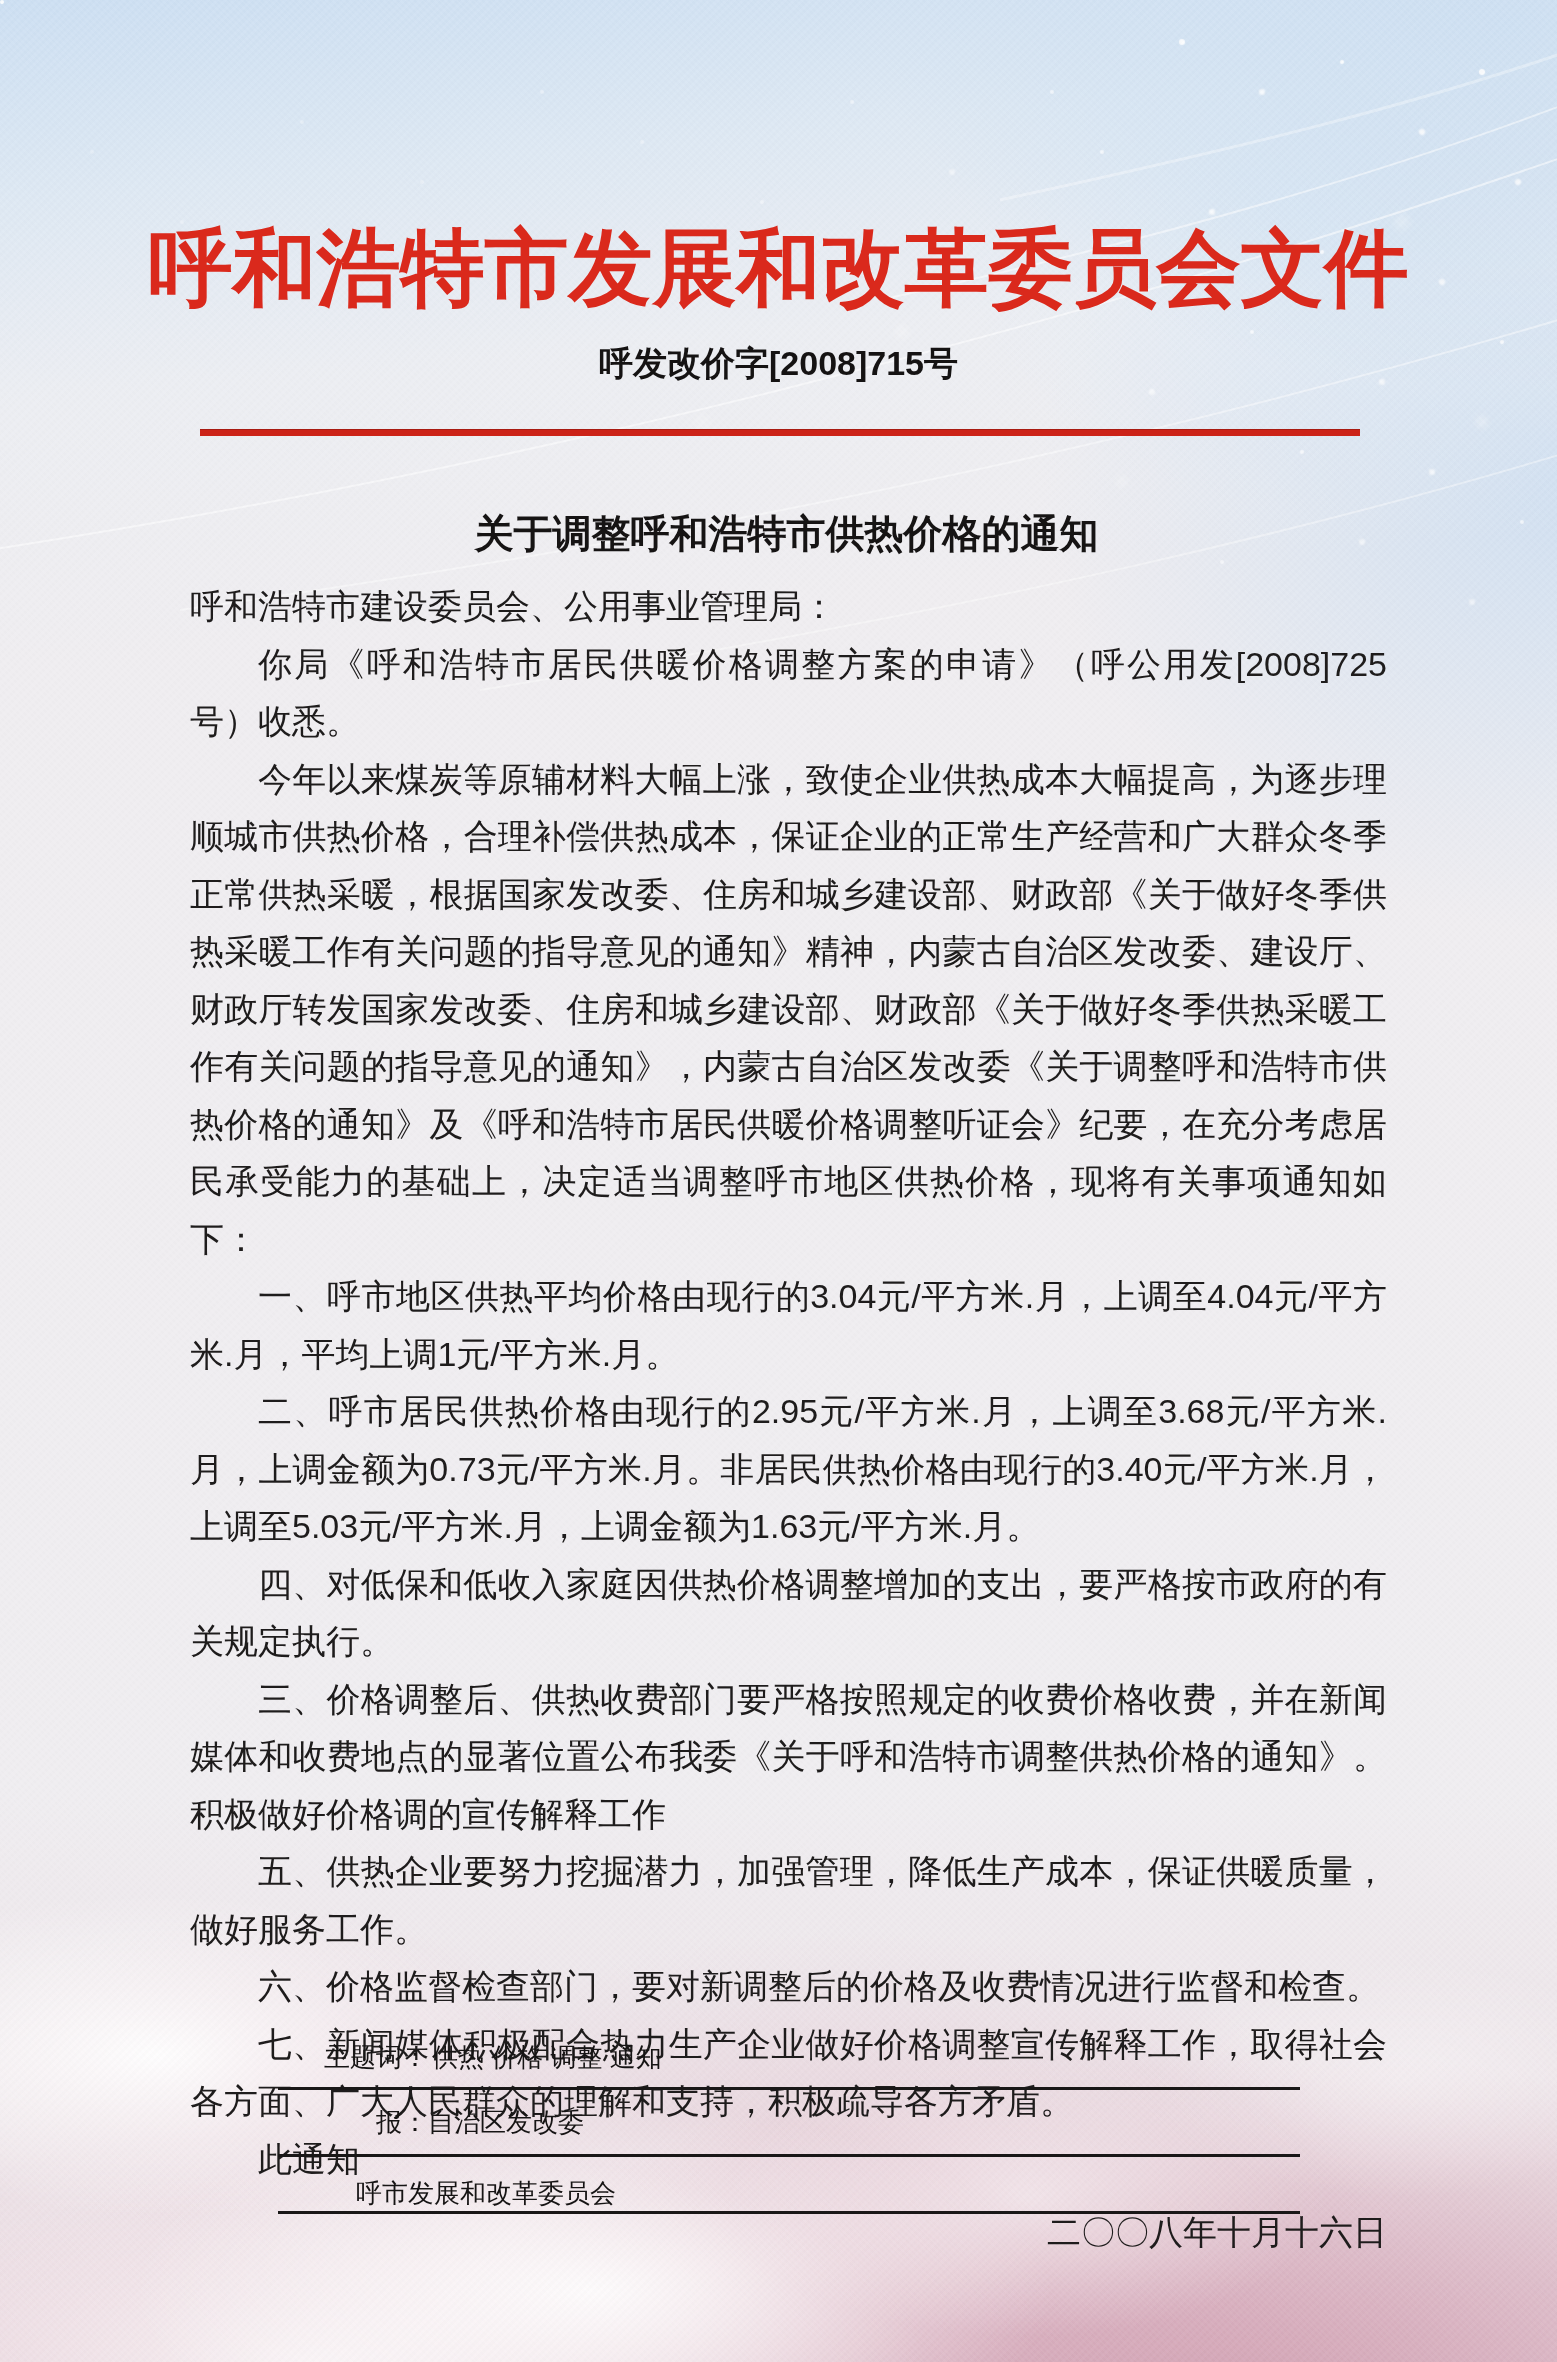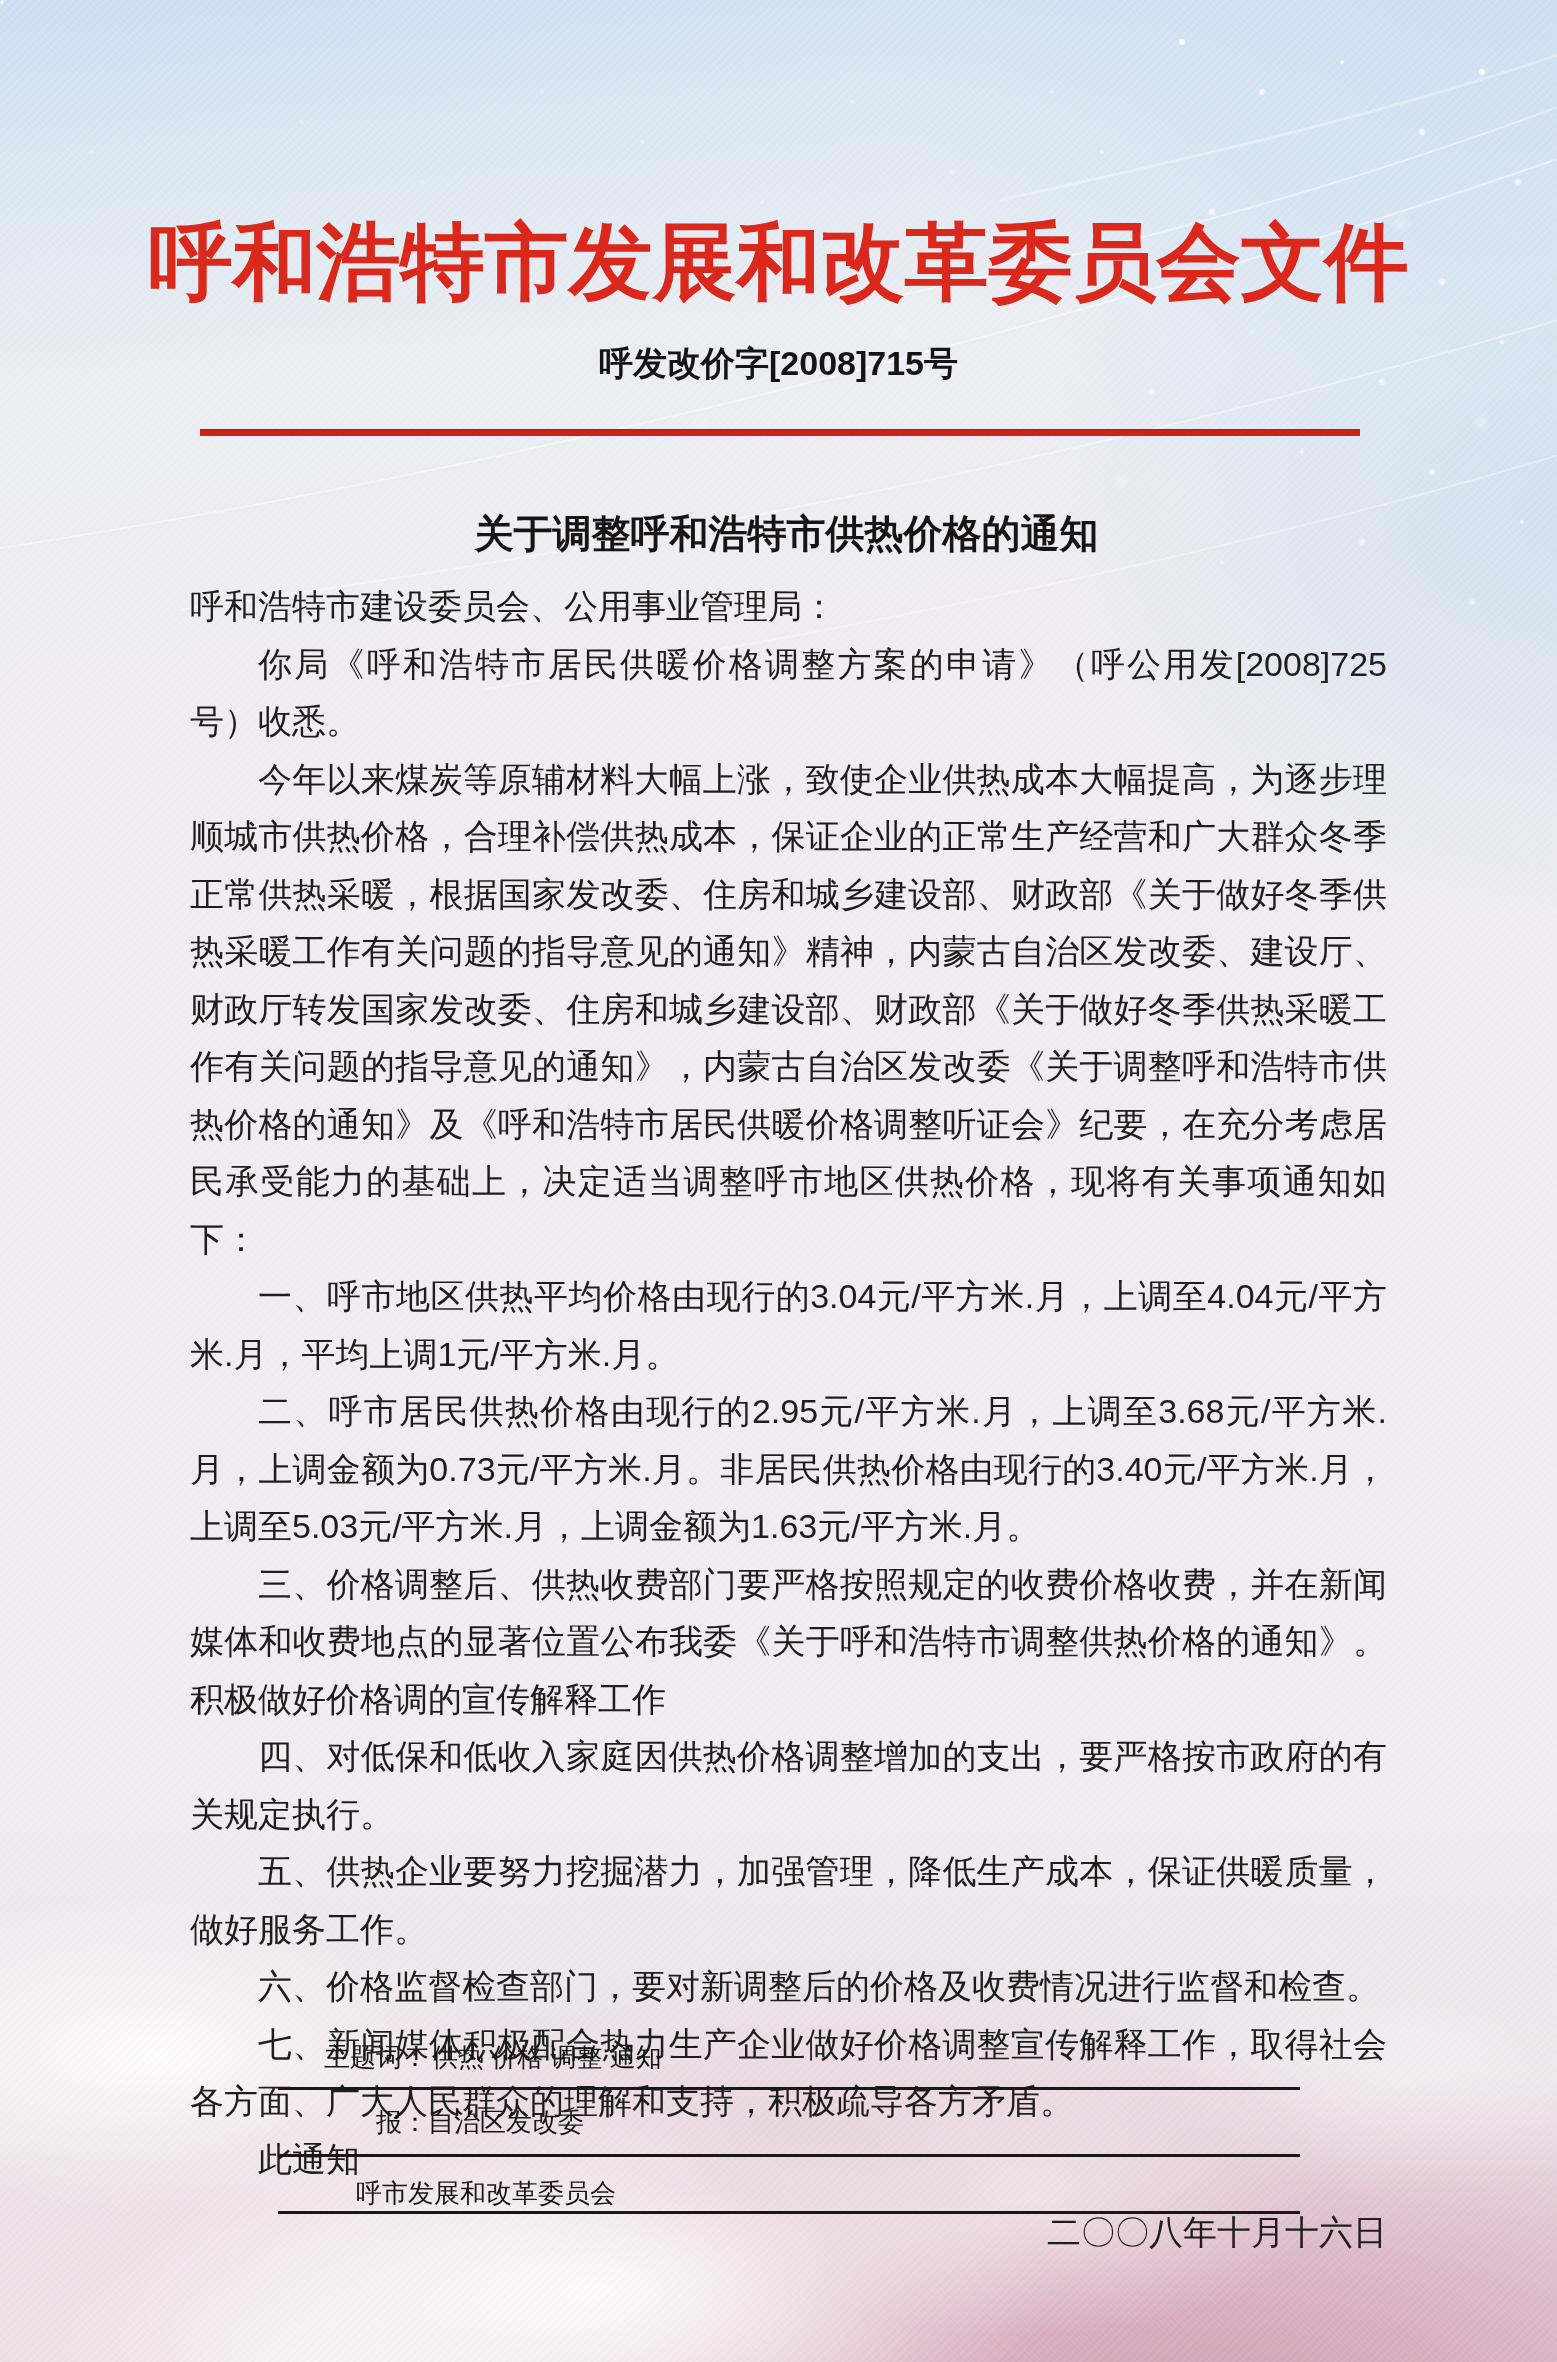--- a/index.html
+++ b/index.html
@@ -59,21 +59,21 @@
       640px 140px 1px 0 rgba(255,255,255,.4), 540px 90px 1px 0 rgba(255,255,255,.4),
       420px 180px 1px 0 rgba(255,255,255,.35), 300px 120px 1px 0 rgba(255,255,255,.35),
       180px 220px 1px 0 rgba(255,255,255,.3), 90px 150px 1px 0 rgba(255,255,255,.3),
       1120px 480px 6px 4px rgba(255,255,255,.25), 1400px 220px 8px 5px rgba(255,255,255,.3),
       900px 330px 7px 5px rgba(255,255,255,.25), 700px 420px 9px 6px rgba(255,255,255,.2),
       1480px 420px 6px 4px rgba(255,255,255,.3);
   }
   .red-title{
     position:absolute;left:0;top:222px;width:100%;
     margin:0;text-align:center;
-    font-family:Liberation Mono, monospace;
+    font-family:Liberation Serif, serif;
     font-size:84px;font-weight:bold;line-height:1.12;
     color:#da291c;letter-spacing:0;
   }
   .doc-no{
     position:absolute;left:0;top:341px;width:100%;
     text-align:center;font-size:34px;font-weight:bold;color:#151313;
   }
   .red-rule{
     position:absolute;left:200px;top:429px;width:1160px;height:6px;
     background:#cc2318;border-top:1px solid #a81b12;
@@ -129,22 +129,22 @@
   <div class="red-rule"></div>
 
   <h2 class="notice-title">关于调整呼和浩特市供热价格的通知</h2>
 
   <div class="body-text">
     <p class="salutation">呼和浩特市建设委员会、公用事业管理局：</p>
     <p>你局《呼和浩特市居民供暖价格调整方案的申请》（呼公用发[2008]725号）收悉。</p>
     <p>今年以来煤炭等原辅材料大幅上涨，致使企业供热成本大幅提高，为逐步理顺城市供热价格，合理补偿供热成本，保证企业的正常生产经营和广大群众冬季正常供热采暖，根据国家发改委、住房和城乡建设部、财政部《关于做好冬季供热采暖工作有关问题的指导意见的通知》精神，内蒙古自治区发改委、建设厅、财政厅转发国家发改委、住房和城乡建设部、财政部《关于做好冬季供热采暖工作有关问题的指导意见的通知》，内蒙古自治区发改委《关于调整呼和浩特市供热价格的通知》及《呼和浩特市居民供暖价格调整听证会》纪要，在充分考虑居民承受能力的基础上，决定适当调整呼市地区供热价格，现将有关事项通知如下：</p>
     <p>一、呼市地区供热平均价格由现行的3.04元/平方米.月，上调至4.04元/平方米.月，平均上调1元/平方米.月。</p>
     <p>二、呼市居民供热价格由现行的2.95元/平方米.月，上调至3.68元/平方米.月，上调金额为0.73元/平方米.月。非居民供热价格由现行的3.40元/平方米.月，上调至5.03元/平方米.月，上调金额为1.63元/平方米.月。</p>
+    <p>四、对低保和低收入家庭因供热价格调整增加的支出，要严格按市政府的有关规定执行。</p>
     <p>三、价格调整后、供热收费部门要严格按照规定的收费价格收费，并在新闻媒体和收费地点的显著位置公布我委《关于呼和浩特市调整供热价格的通知》。积极做好价格调的宣传解释工作</p>
-    <p>四、对低保和低收入家庭因供热价格调整增加的支出，要严格按市政府的有关规定执行。</p>
     <p>五、供热企业要努力挖掘潜力，加强管理，降低生产成本，保证供暖质量，做好服务工作。</p>
     <p>六、价格监督检查部门，要对新调整后的价格及收费情况进行监督和检查。</p>
     <p>七、新闻媒体积极配合热力生产企业做好价格调整宣传解释工作，取得社会各方面、广大人民群众的理解和支持，积极疏导各方矛盾。</p>
     <p>此通知</p>
     <div class="doc-date">二〇〇八年十月十六日</div>
   </div>
 
   <div class="footer">
     <div class="kw-row">
       <span>主题词：</span>

